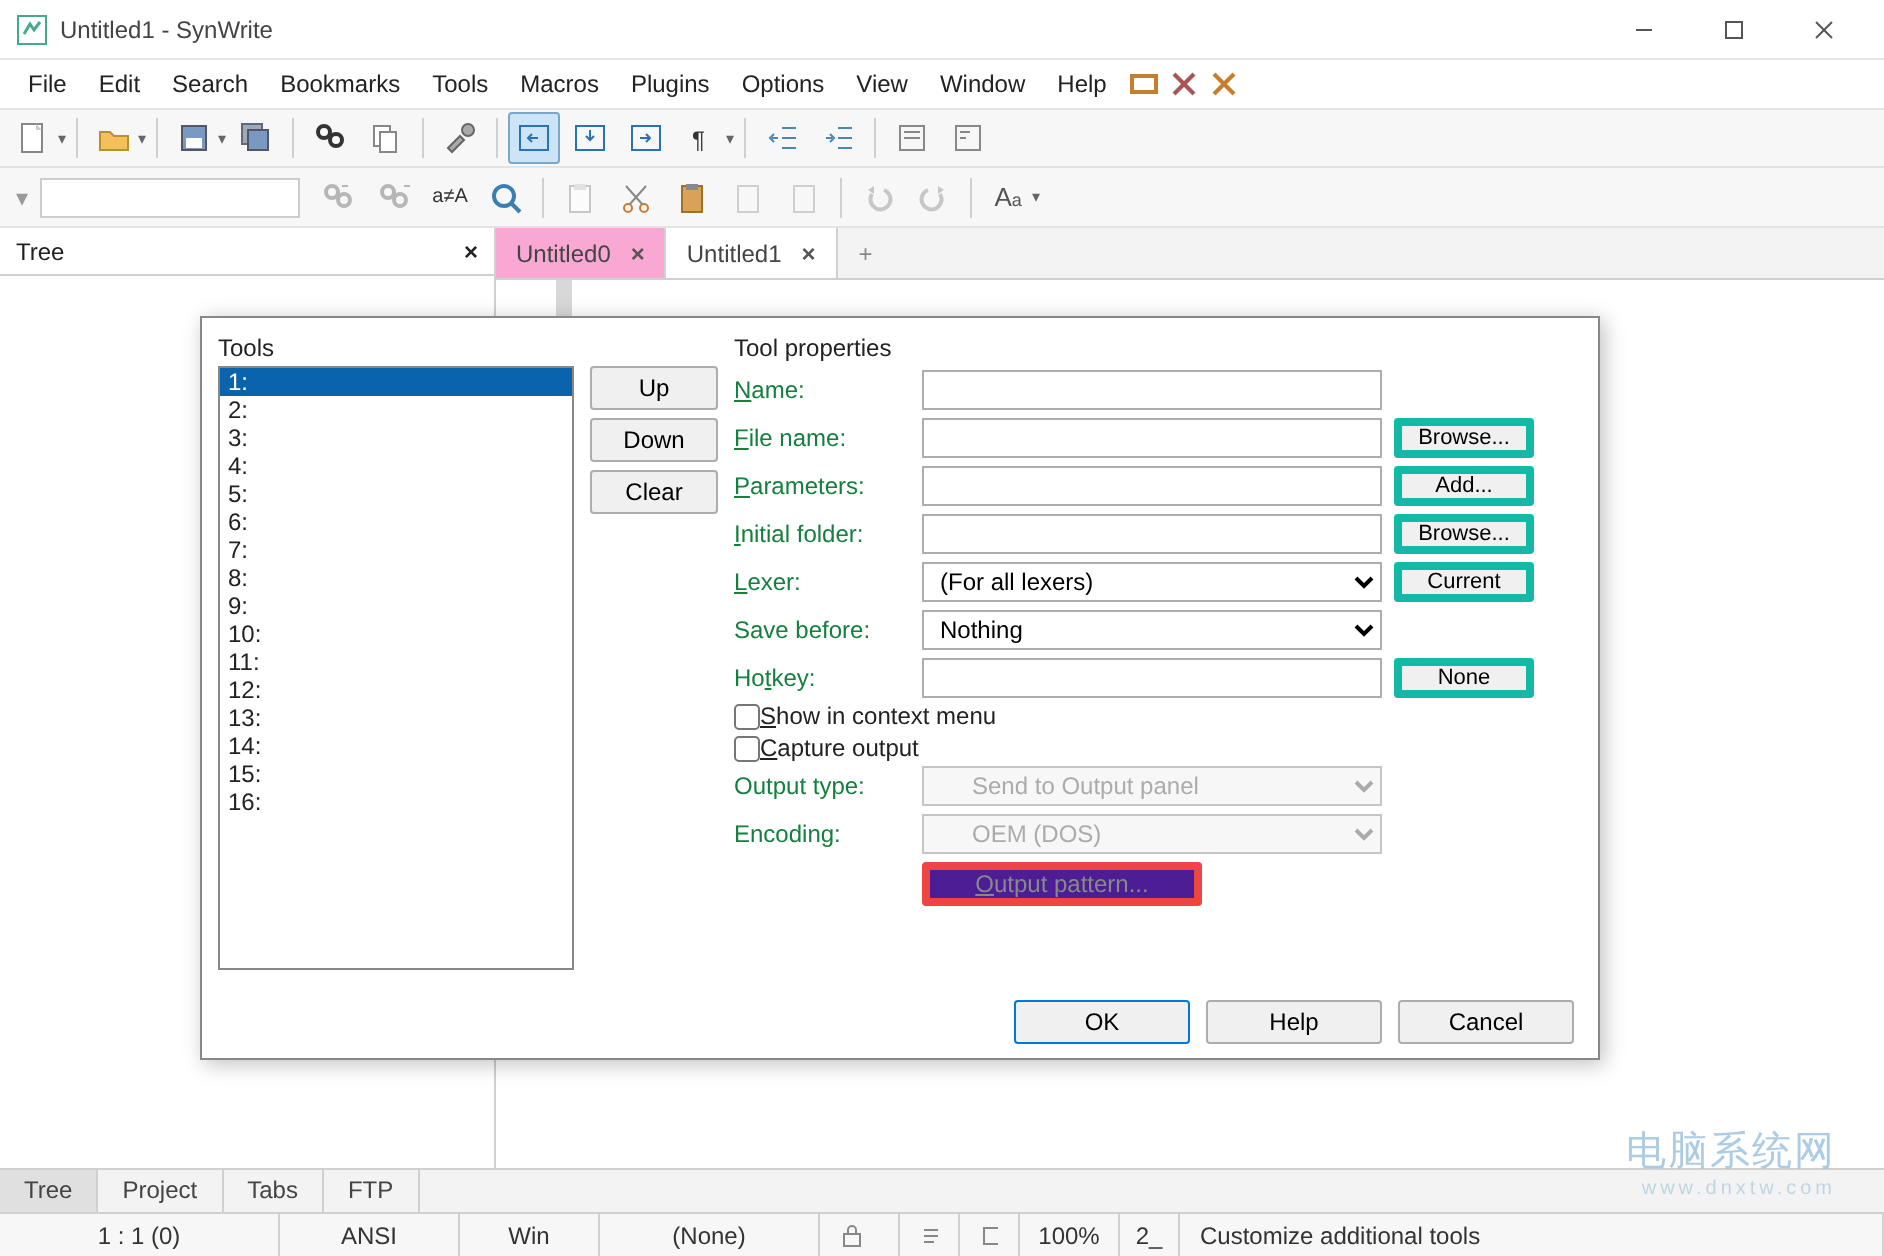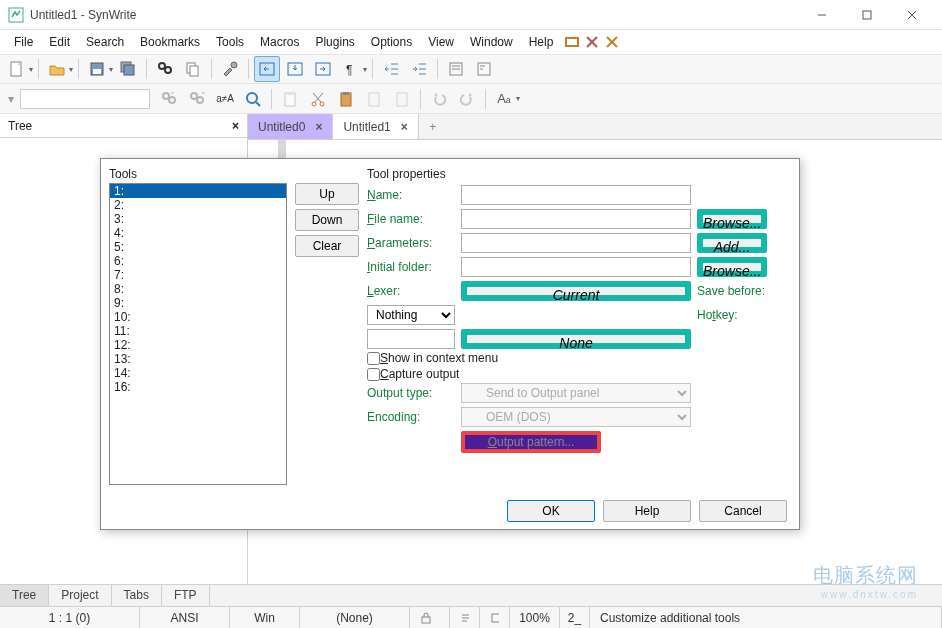--- a/index.html
+++ b/index.html
@@ -28,21 +28,21 @@
 .searchbox { width: 130px; height: 20px; border: 1px solid #ccc; background: #fff; margin-right: 4px; }
 
 
 .workspace { display: flex; height: calc(100% - 30px - 24px - 60px - 22px - 22px); }
 .sidepanel { width: 248px; border-right: 1px solid #d0d0d0; background: #fff; }
 .sidepanel .tab-header { height: 24px; display: flex; align-items: center; padding: 0 8px; background: #fff; border-bottom: 1px solid #d0d0d0; }
 .sidepanel .tab-header .label { flex: 1; color: #222; }
 .sidepanel .tab-header .close { font-weight: bold; color: #222; }
 .editor-area { flex: 1; display: flex; flex-direction: column; background: #fff; }
 .editor-tabs { height: 26px; display: flex; align-items: stretch; background: #f3f3f3; border-bottom: 1px solid #d0d0d0; }
-.ed-tab { display: flex; align-items: center; padding: 0 10px; border-right: 1px solid #d0d0d0; background: #c4b5fd; color: #444; gap: 10px; }
+.ed-tab { display: flex; align-items: center; padding: 0 10px; border-right: 1px solid #d0d0d0; background: #f9a8d4; color: #444; gap: 10px; }
 .ed-tab.active { background: #fff; }
 .ed-tab .close { font-weight: bold; color: #555; }
 .ed-add { width: 28px; display: flex; align-items: center; justify-content: center; color: #888; }
 .editor-body { flex: 1; background: #fff; position: relative; }
 .ruler-mark { position: absolute; top: 0; left: 30px; width: 8px; height: 18px; background: #d8d8d8; }
 
 
 .bottom-tabs { height: 22px; display: flex; background: #f3f3f3; border-top: 1px solid #d0d0d0; }
 .bt-tab { padding: 3px 12px; border-right: 1px solid #d0d0d0; color: #444; }
 .bt-tab.active { background: #e0e0e0; }
@@ -67,21 +67,21 @@
 .tools-list .li.sel { background: #0a64ad; color: #fff; }
 .left-btns { display: flex; flex-direction: column; gap: 4px; width: 64px; }
 .left-btns button { height: 22px; border: 1px solid #adadad; background: #f0f0f0; border-radius: 2px; }
 .dlg-right { flex: 1; display: flex; flex-direction: column; }
 .dlg-right .section-label { margin-bottom: 4px; color: #222; }
 .form-grid { display: grid; grid-template-columns: 88px 230px 70px; gap: 4px 6px; align-items: center; }
 .form-grid label { color: #15803d; }
 .form-grid label u { text-decoration: underline; }
 .form-grid input[type=text], .form-grid select { height: 20px; border: 1px solid #adadad; padding: 0 4px; background: #fff; width: 100%; }
 .form-grid select:disabled, .form-grid input:disabled { background: #f4f4f4; color: #888; padding-left: 20px; }
-.form-grid .side-btn { height: 20px; border: 6px solid #14b8a6; background: #f0f0f0; border-radius: 2px; font-size: 14px; font-style: italic; }
+.form-grid .side-btn { height: 20px; border: 4px solid #14b8a6; background: #f0f0f0; border-radius: 2px; font-size: 11px; }
 .chk { display: flex; align-items: center; gap: 0; color: #222; margin-top: 2px; }
 .output-pattern { margin: 4px 0 0 94px; width: 140px; height: 22px; border: 4px solid #ef4444; background: #4c1d95; border-radius: 2px; color: #888; }
 .dlg-footer { height: 36px; display: flex; justify-content: flex-end; align-items: center; gap: 8px; padding: 0 12px; }
 .dlg-footer button { width: 88px; height: 22px; border: 1px solid #adadad; background: #f0f0f0; border-radius: 2px; }
 .dlg-footer button.primary { border-color: #0078d7; }
 
 
 .watermark { position: absolute; right: 24px; bottom: 28px; color: #9ec3e0; font-family: "Microsoft YaHei", sans-serif; opacity: 0.85; text-align: right; }
 .watermark .big { font-size: 20px; letter-spacing: 1px; }
 .watermark .small { font-size: 10px; color: #b8d0e0; letter-spacing: 2px; }
@@ -414,20 +414,21 @@
               <div class="li">5:</div>
               <div class="li">6:</div>
               <div class="li">7:</div>
               <div class="li">8:</div>
               <div class="li">9:</div>
               <div class="li">10:</div>
               <div class="li">11:</div>
               <div class="li">12:</div>
               <div class="li">13:</div>
               <div class="li">14:</div>
+              <div class="li">15:</div>
               <div class="li">16:</div>
             </div>
           <div class="left-btns">
             <button>Up</button>
             <button>Down</button>
             <button>Clear</button>
           </div>
         </div>
       </div>
       <div class="dlg-right">
@@ -443,20 +444,21 @@
 
           <label><u>P</u>arameters:</label>
           <input type="text" value="" style="">
           <button class="side-btn">Add...</button>
 
           <label><u>I</u>nitial folder:</label>
           <input type="text" value="" style="">
           <button class="side-btn">Browse...</button>
 
           <label><u>L</u>exer:</label>
+          <select><option>(For all lexers)</option></select>
           <button class="side-btn">Current</button>
 
           <label>Save before:</label>
           <select><option>Nothing</option></select>
           <span></span>
 
           <label>Ho<u>t</u>key:</label>
           <input type="text" value="" style="">
           <button class="side-btn">None</button>
         </div>

